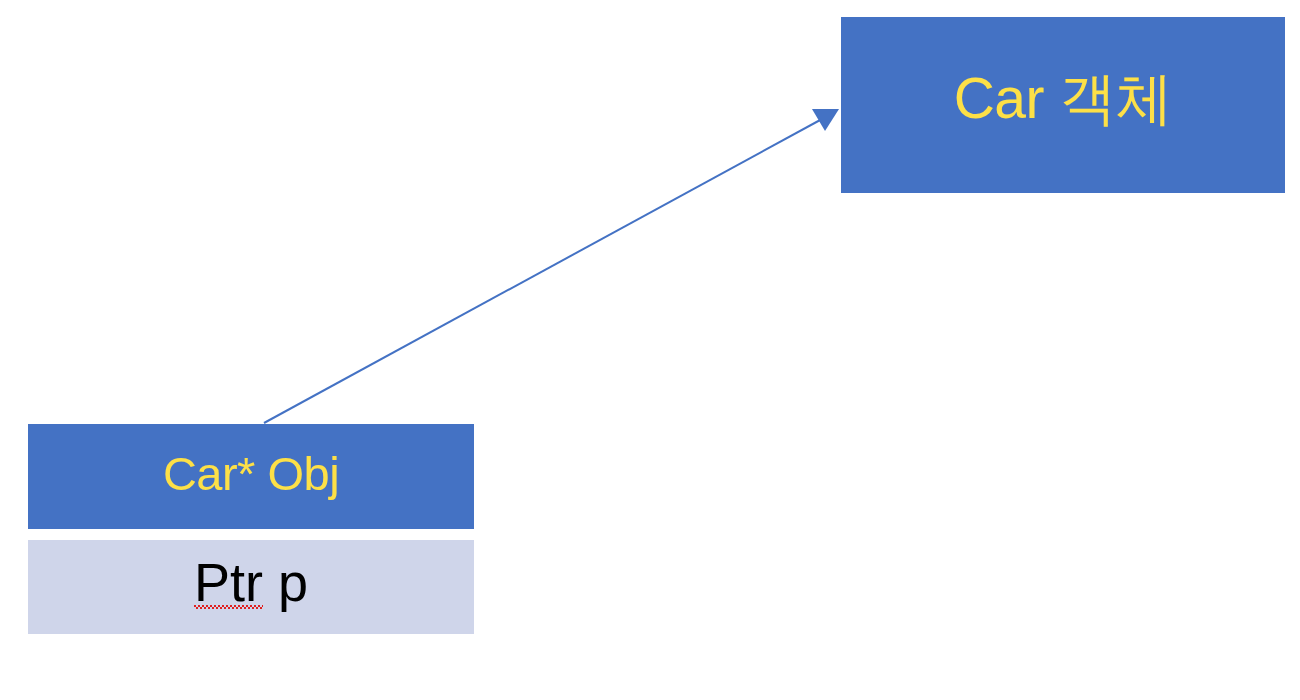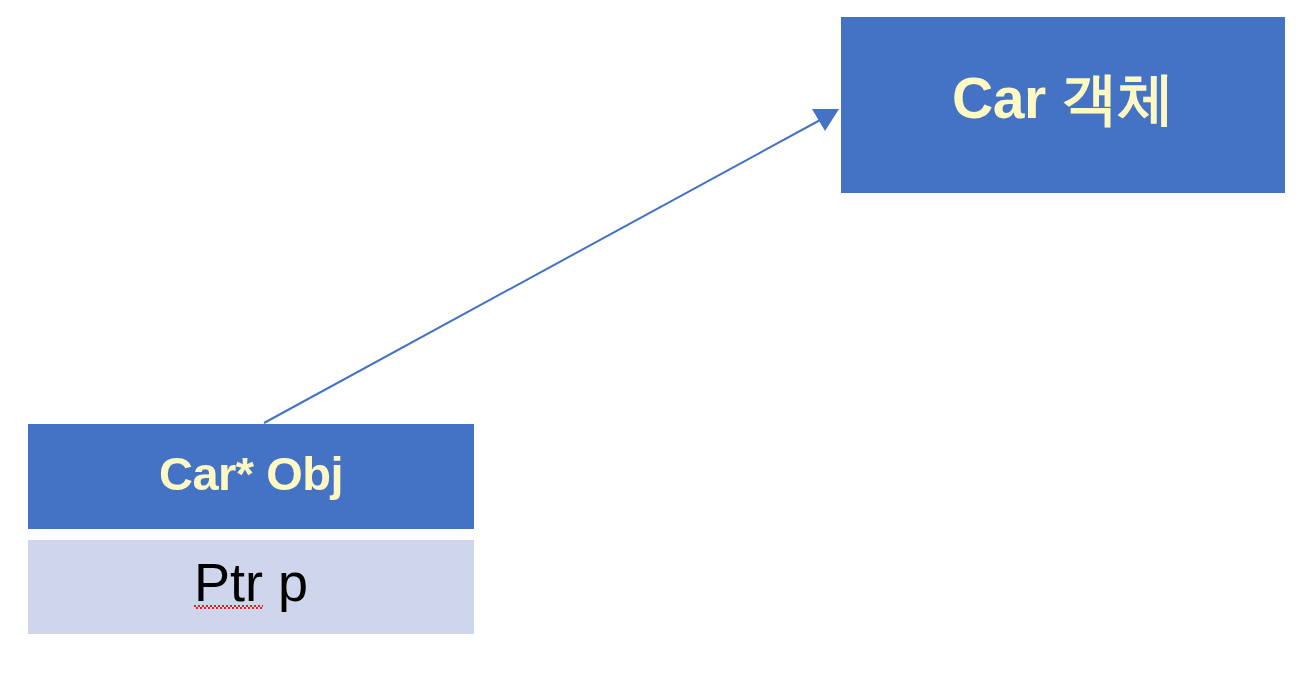--- a/index.html
+++ b/index.html
@@ -27,22 +27,22 @@
     box-sizing: border-box;
     display: flex;
     align-items: center;
     justify-content: center;
     text-align: center;
     line-height: 1.05;
     white-space: nowrap;
   }
   .node-fill-accent {
     background: #4472C4;
-    color: #fef9c3;
-    font-weight: bold;
+    color: #fde047;
+    font-weight: normal;
   }
   .node-fill-light {
     background: #CFD5EA;
     color: #000000;
     font-weight: normal;
   }
 
   
   #car-object-box {
     left: 841px;

